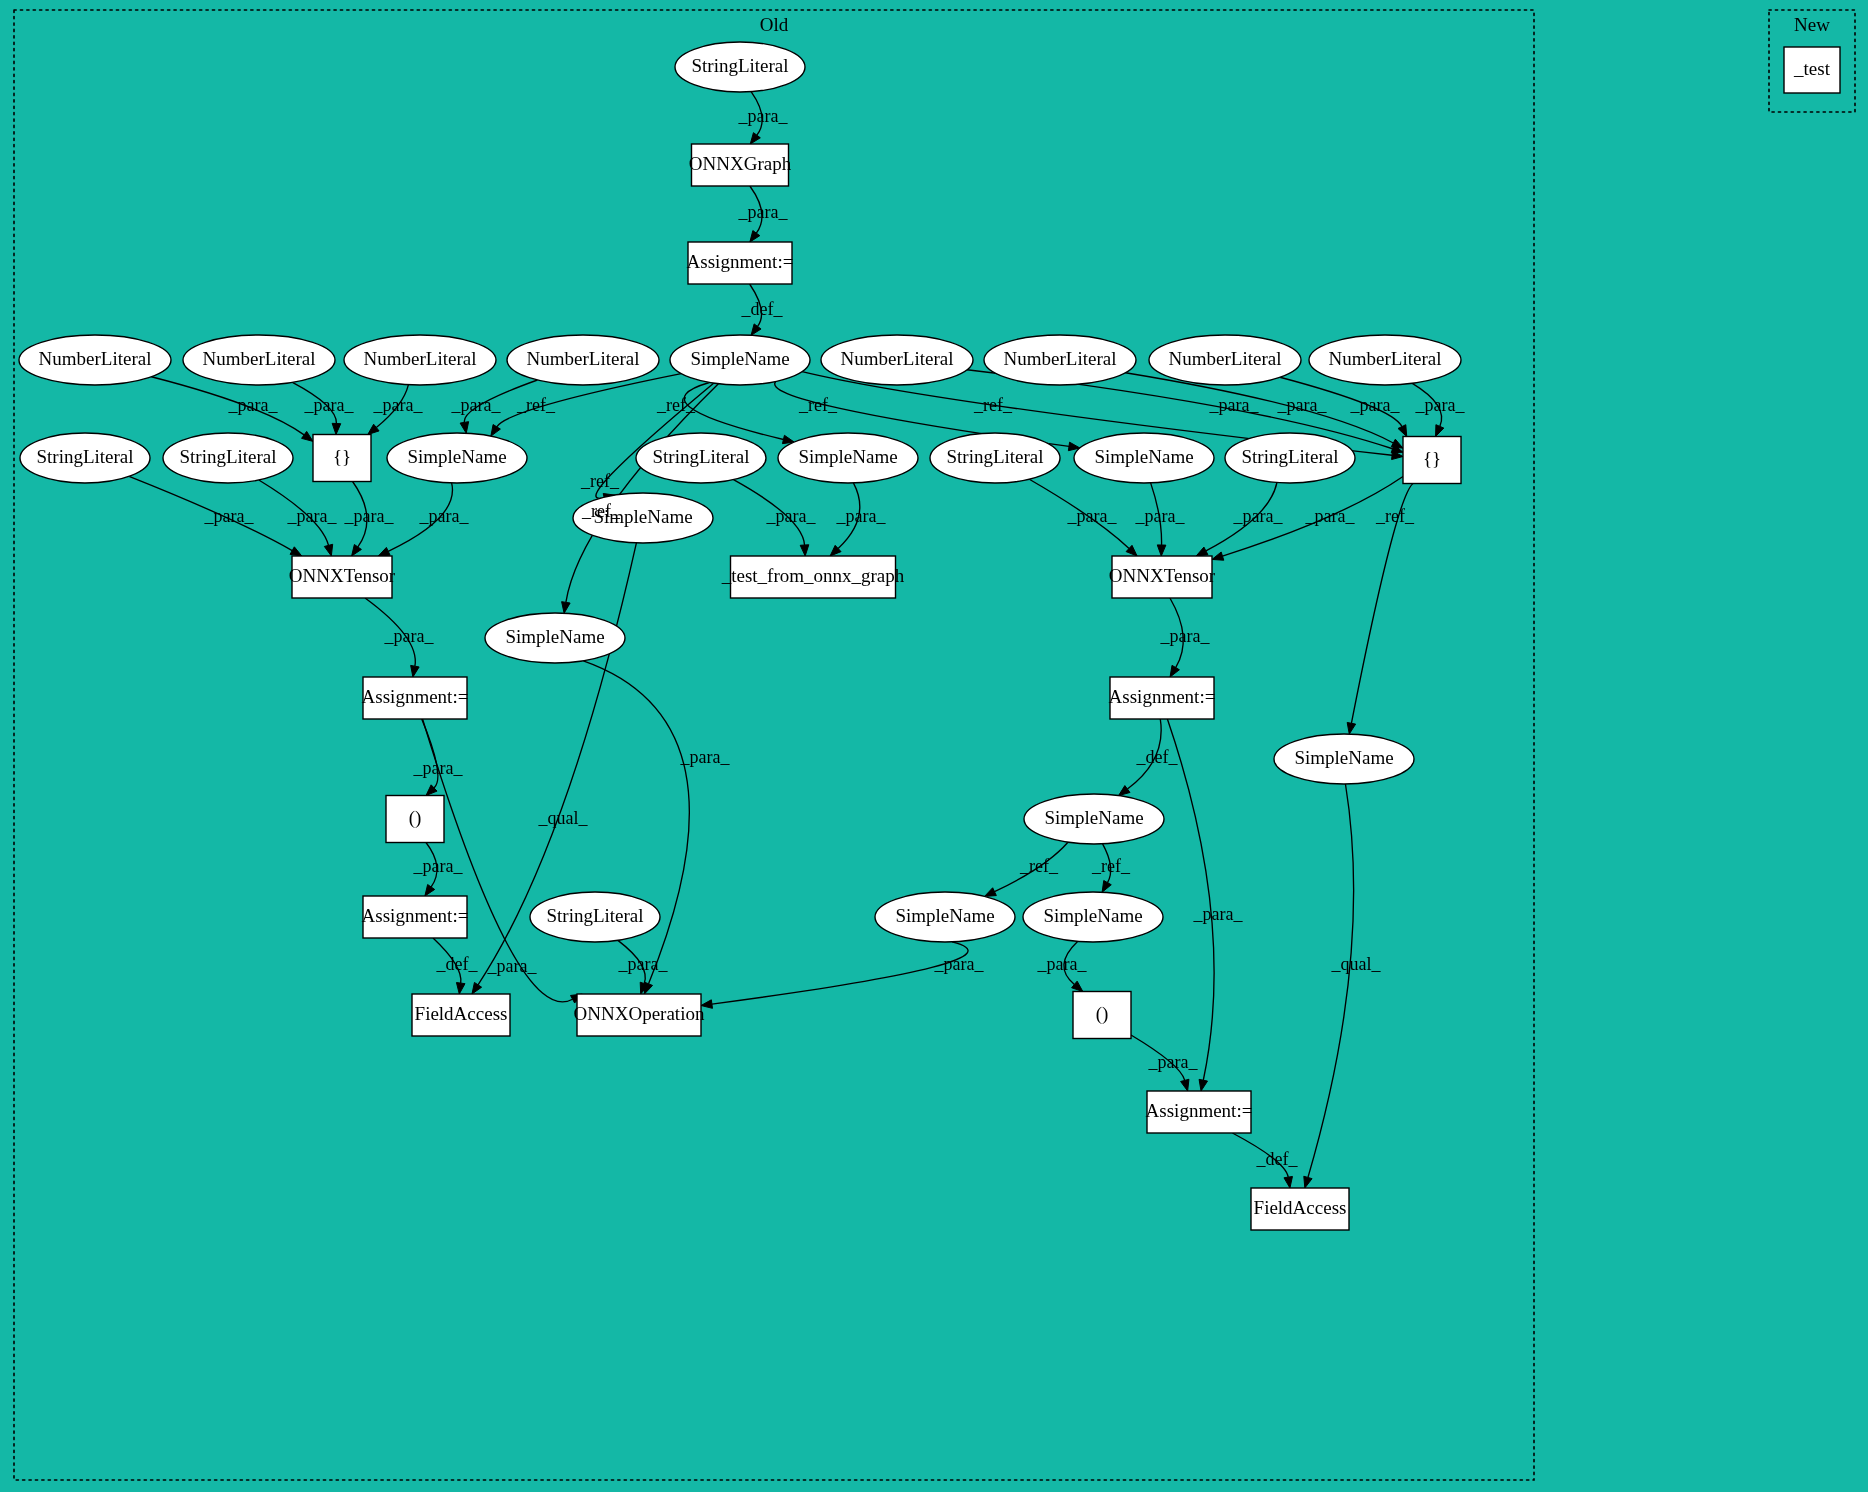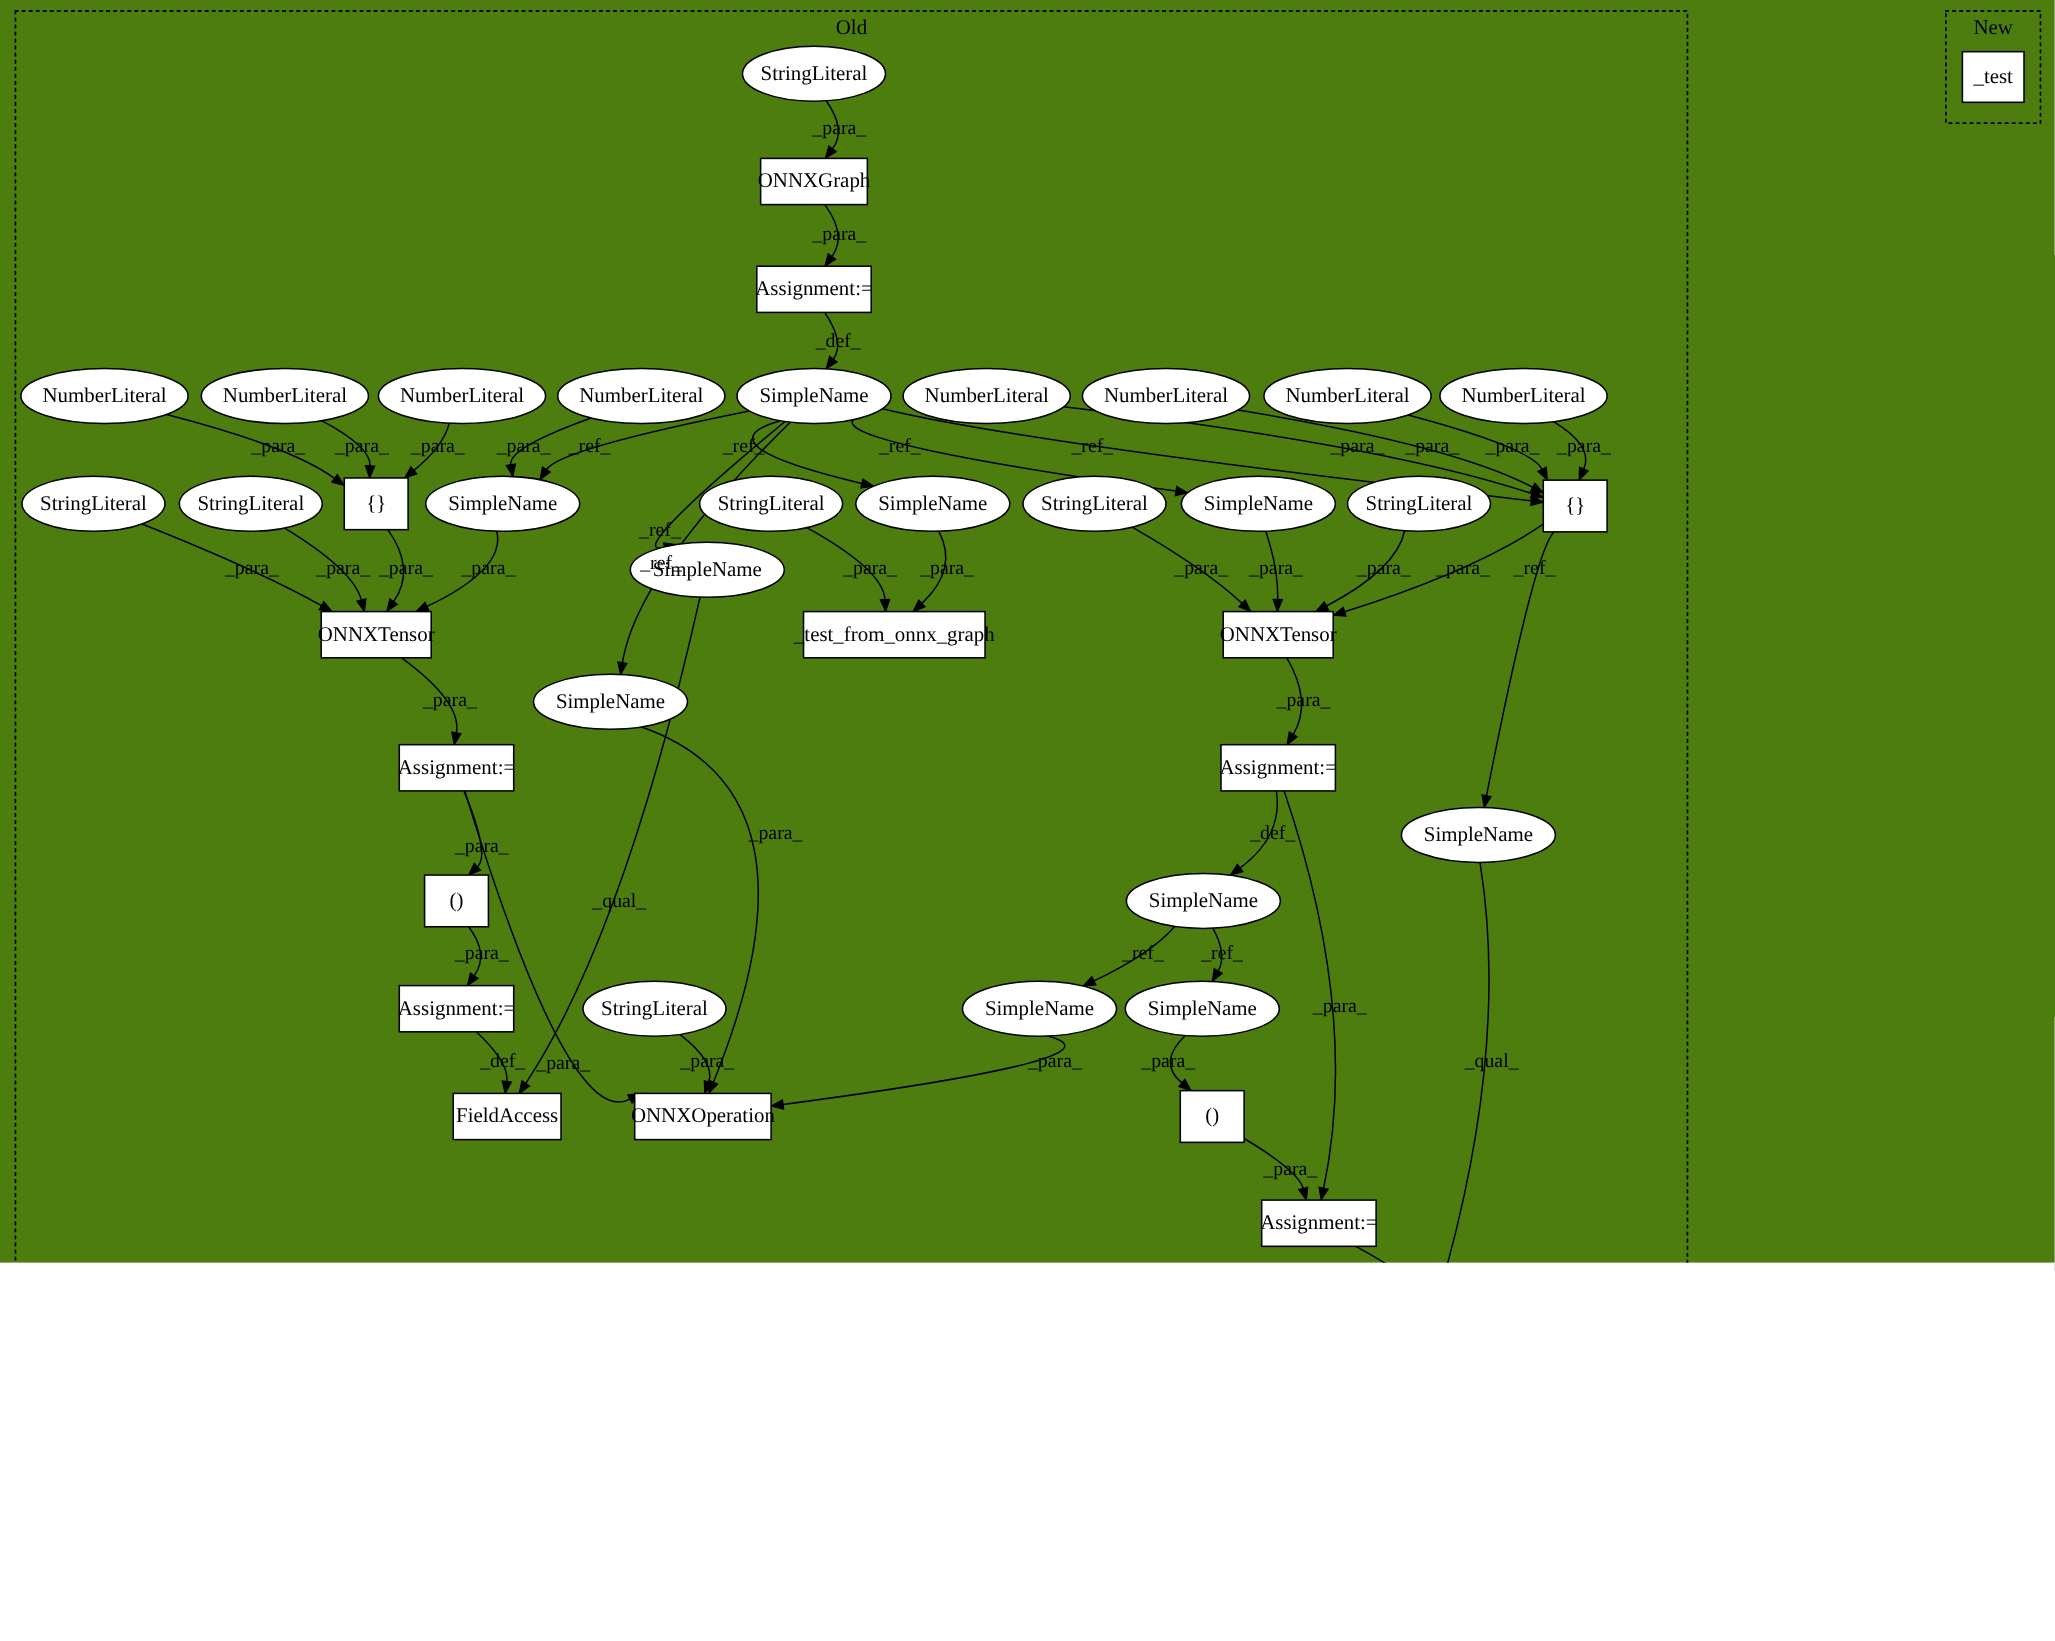--- a/index.html
+++ b/index.html
@@ -3,22 +3,22 @@
 <meta charset="utf-8">
 <style>
   html, body {
     margin: 0;
     padding: 0;
     background: #ffffff;
   }
   #canvas-wrap {
     position: relative;
     width: 1868px;
-    height: 1148px;
-    background: #4d7c0f;
+    height: 1492px;
+    background: #14b8a6;
     font-family: "Liberation Serif", "DejaVu Serif", serif;
   }
   svg#graph {
     position: absolute;
     top: 0; left: 0;
     width: 1868px;
     height: 1492px;
     display: block;
   }
   .cluster-box {

